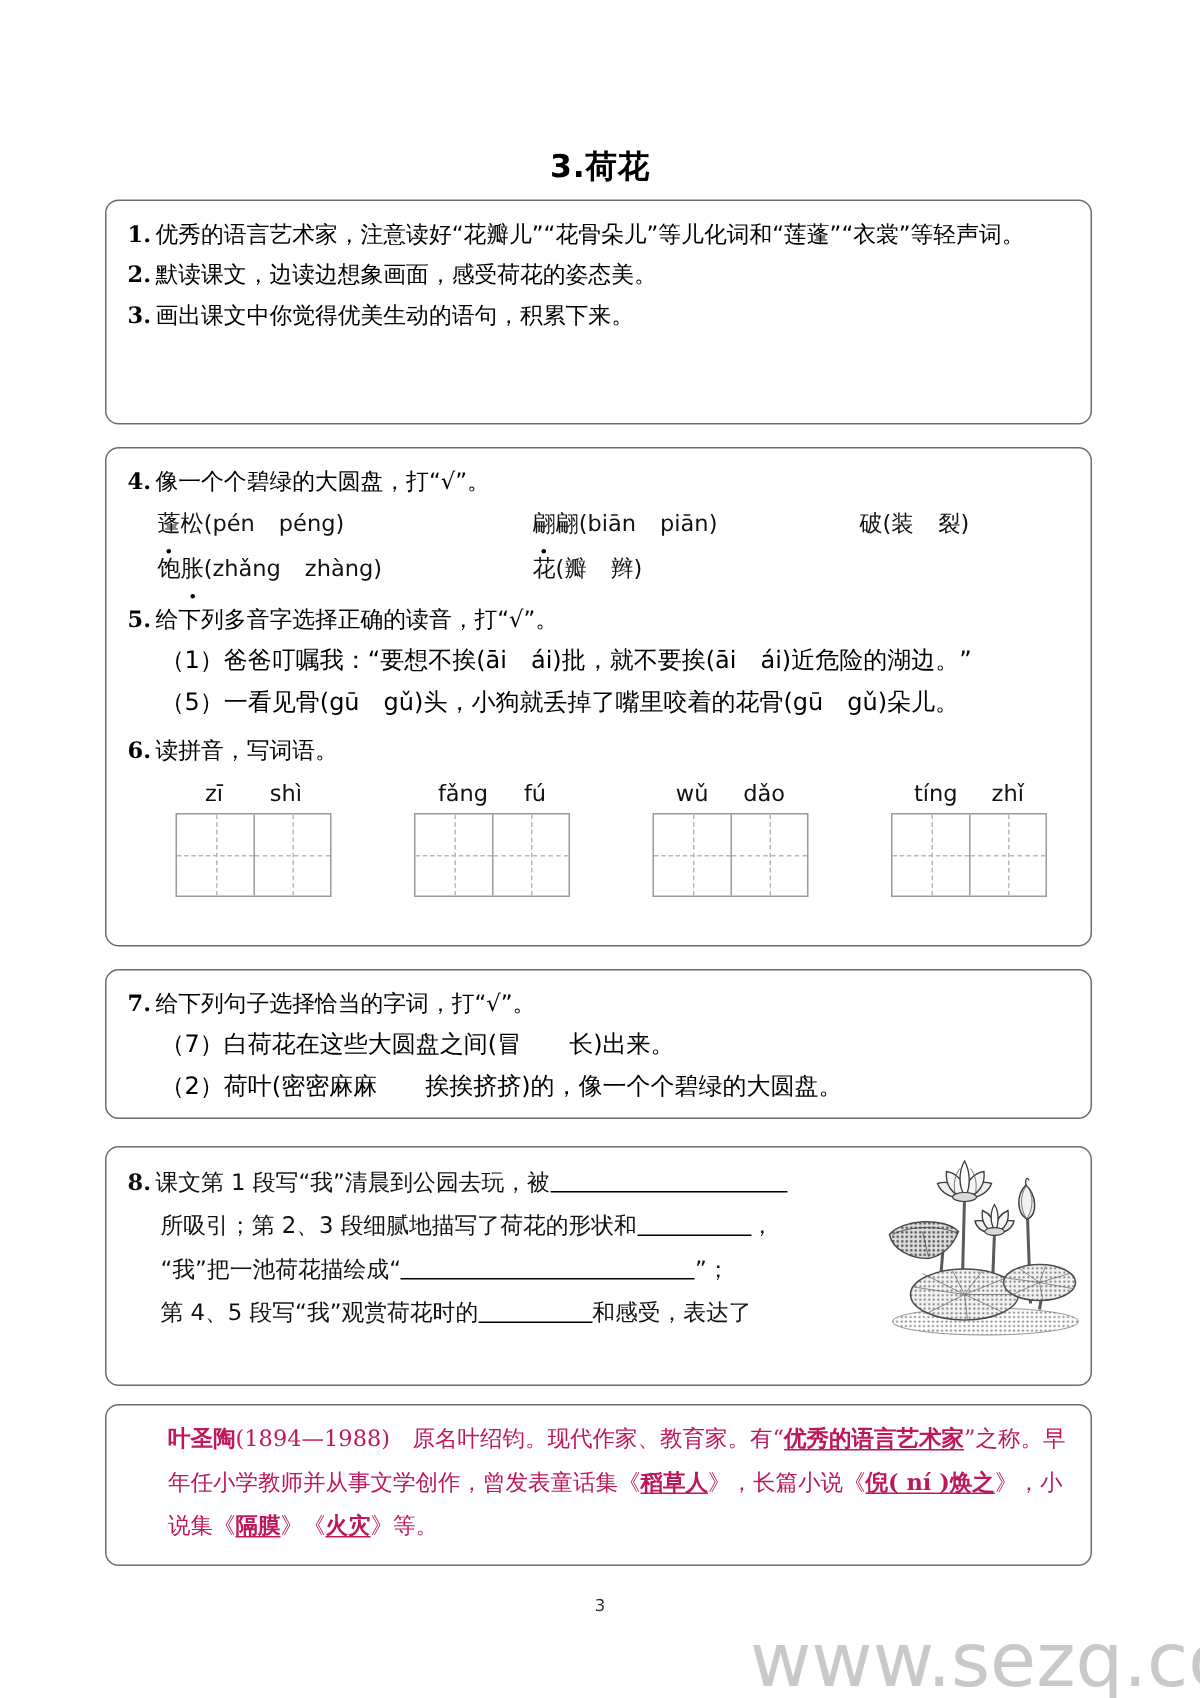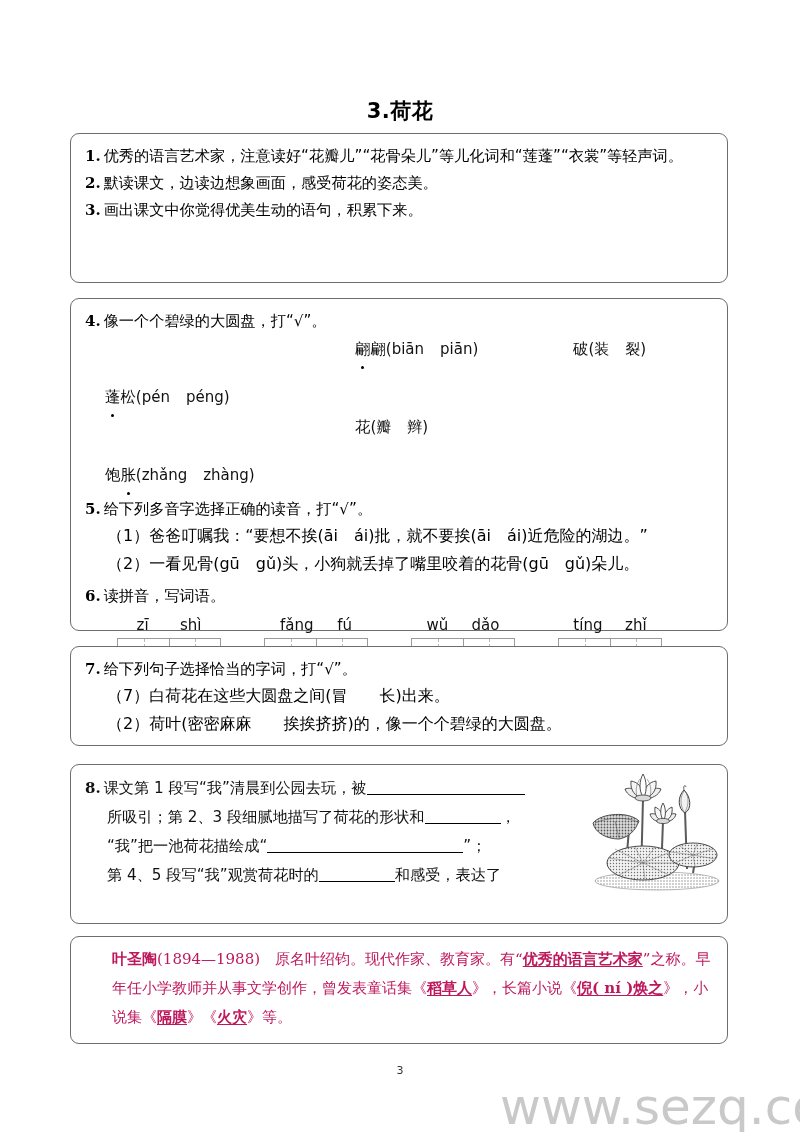--- a/index.html
+++ b/index.html
@@ -75,21 +75,21 @@
     color: #000;
   }
 
   
   .choice-row {
     display: flex;
     padding-left: 20px;
     line-height: 30px;
     font-size: 15.4px;
   }
-  .choice-col-a { flex: 0 0 250px; margin-top: 48px; }
+  .choice-col-a { flex: 0 0 250px; }
   .choice-col-b { flex: 0 0 218px; }
   .choice-col-c { flex: 0 0 auto; }
 
   .py { font-family: "DejaVu Sans", "Liberation Sans", sans-serif; font-size: 15px; }
   .gap { display: inline-block; width: 16px; }
 
   
   .dot {
     position: relative;
     display: inline-block;
@@ -107,21 +107,21 @@
   }
 
   
   .grid-area {
     position: relative;
     padding-left: 20px;
     margin-top: 6px;
   }
   .grid-row {
     display: flex;
-    gap: 43px;
+    gap: 55px;
     padding-left: 12px;
   }
   .grid-group-inner { width: 104px; }
 
   .py-pair {
     display: flex;
     justify-content: space-around;
     font-size: 15px;
     line-height: 20px;
     margin-bottom: 3px;
@@ -272,21 +272,21 @@
         <div class="choice-col-c">
           <span>花</span><span class="py">(瓣<span class="gap"></span>辫)</span>
         </div>
       </div>
 
       <div class="q" style="margin-top:6px;">
         <span class="qnum">5.</span>
         <span class="qtext">给下列多音字选择正确的读音，打“√”。</span>
       </div>
       <div class="sub">（1）爸爸叮嘱我：“要想不挨(āi　ái)批，就不要挨(āi　ái)近危险的湖边。”</div>
-      <div class="sub">（2）一看见骨(gū　gǔ)头，小狗就丢掉了嘴里咬着的花骨(gū　gǔ)朵儿。</div>
+      <div class="sub">（5）一看见骨(gū　gǔ)头，小狗就丢掉了嘴里咬着的花骨(gū　gǔ)朵儿。</div>
 
       <div class="q" style="margin-top:5px;">
         <span class="qnum">6.</span>
         <span class="qtext">读拼音，写词语。</span>
       </div>
 
       <div class="grid-area">
         <div class="grid-row">
 
           <div class="grid-group-inner">

